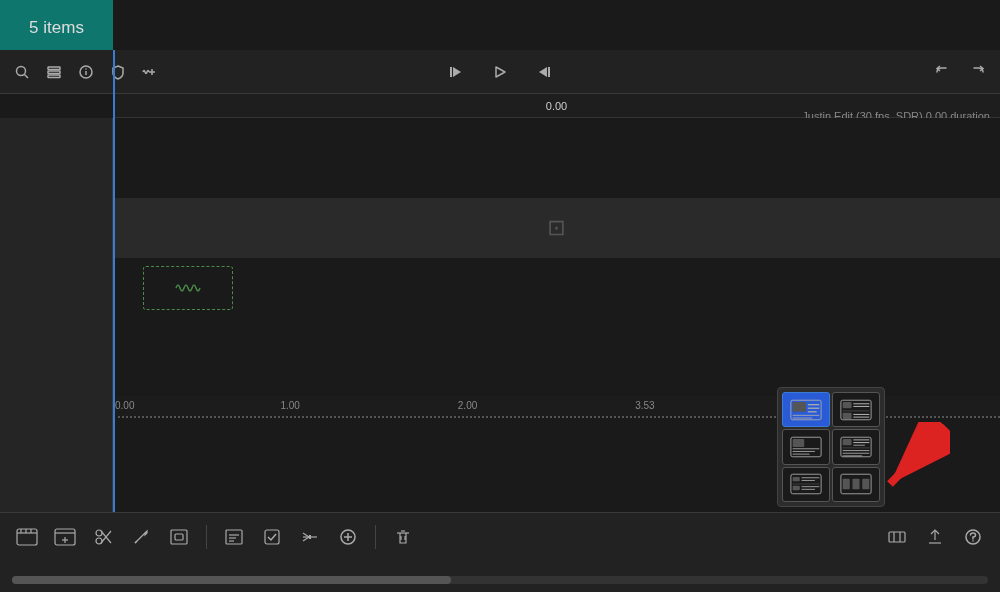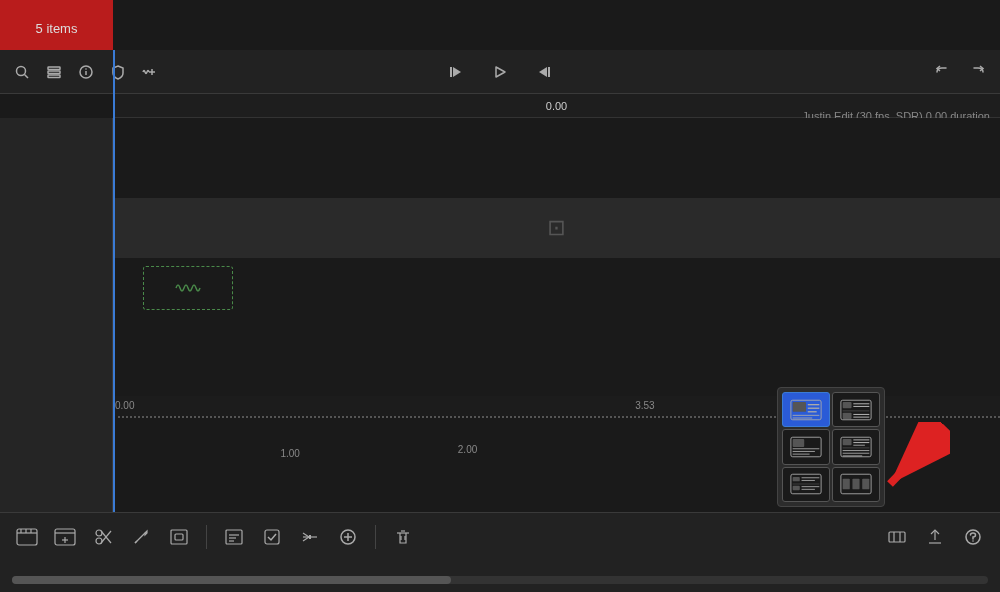--- a/index.html
+++ b/index.html
@@ -13,26 +13,26 @@
       overflow: hidden;
       position: relative;
     }
 
     
     #top-bar {
       position: absolute;
       top: 0; left: 0;
       width: 113px;
       height: 57px;
-      background: #b91c1c;
+      background: #0f766e;
       border-bottom: 1px solid #444;
       display: flex;
       align-items: center;
       justify-content: center;
-      font-size: 13px;
+      font-size: 17px;
       font-weight: 500;
       color: #ddd;
     }
 
     
     #toolbar {
       position: absolute;
       top: 50px; left: 0; right: 0;
       height: 44px;
       background: #222;
@@ -399,22 +399,22 @@
     </svg>
   </div>
 
   <div id="playhead">
     
   </div>
 </div>
 
 <div id="ruler-area">
   <div class="ruler-num" style="left: 2px;">0.00</div>
-  <div class="ruler-num" style="left: calc(20% - 10px); margin-top: 48px;">1.00</div>
-  <div class="ruler-num" style="left: calc(40% - 10px); margin-top: 44px;">2.00</div>
+  <div class="ruler-num" style="left: calc(20% - 10px);">1.00</div>
+  <div class="ruler-num" style="left: calc(40% - 10px);">2.00</div>
   <div class="ruler-num" style="left: calc(60% - 10px);">3.53</div>
   <div class="ruler-num" style="left: calc(80% - 10px);">4.00</div>
 </div>
 
 <div id="dotted-line"></div>
 
 <div id="bottom-toolbar">
   <div id="bottom-icons">
 
     <div class="bottom-icon">

